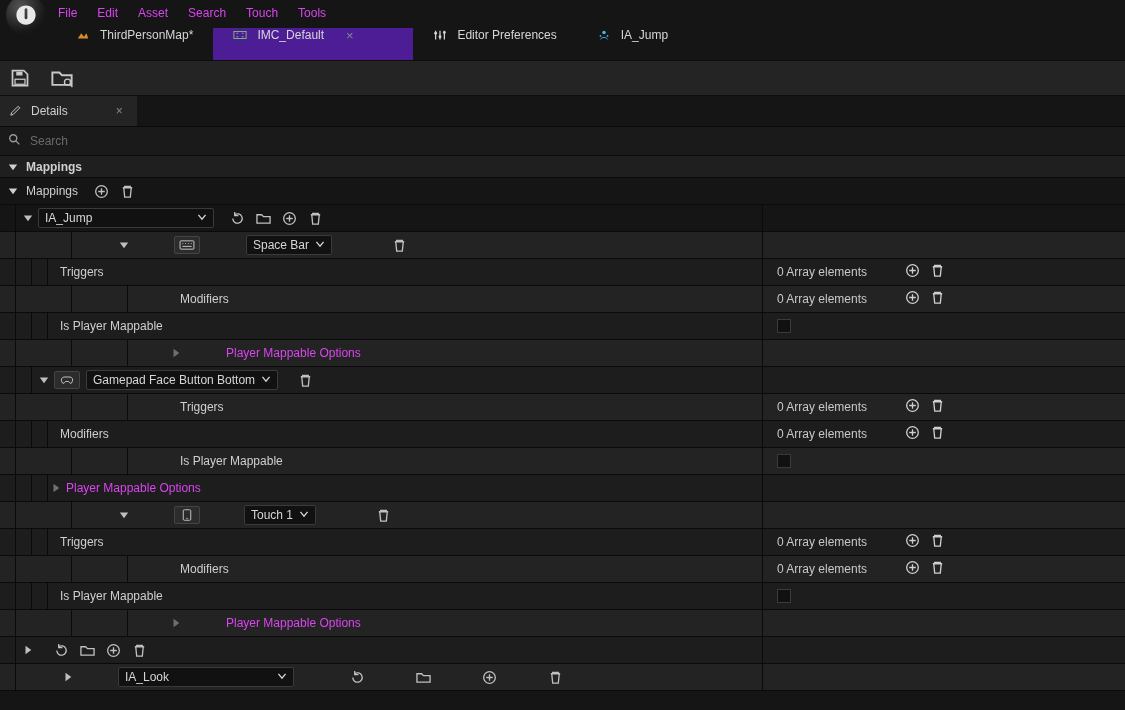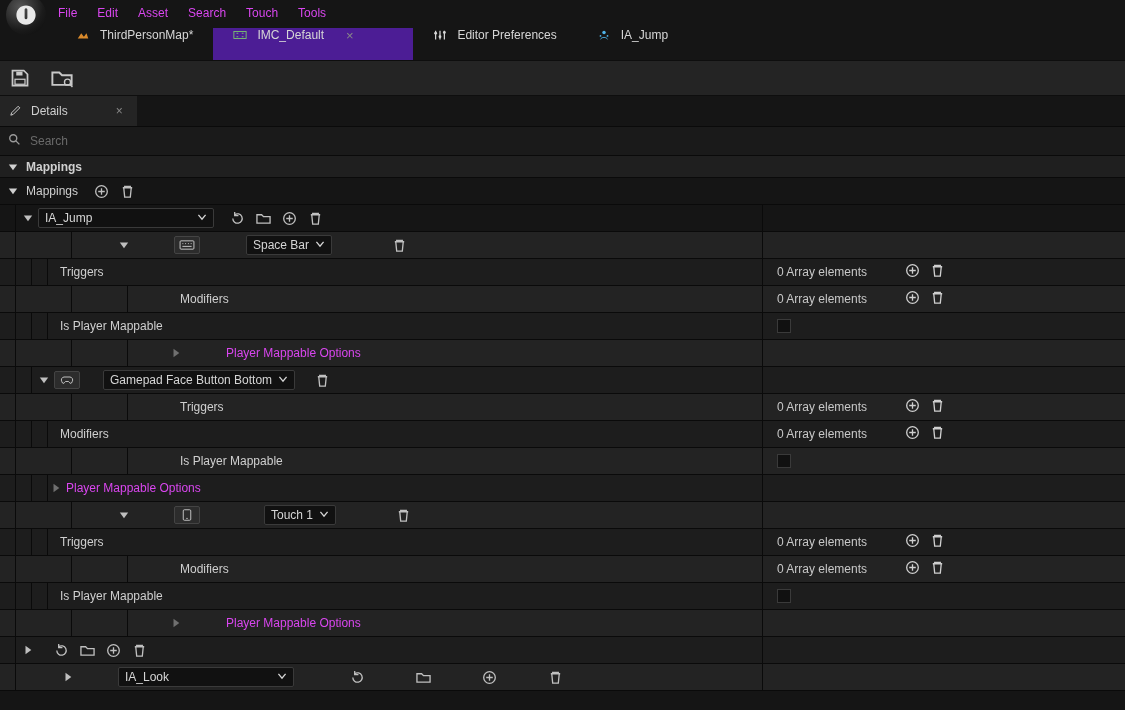--- a/index.html
+++ b/index.html
@@ -391,21 +391,21 @@
   <span class="caret" style="margin-left:6px">
       <svg width="10" height="10" viewBox="0 0 12 12">
         <use href="#i-disc-down"></use>
       </svg>
     </span>
   <div class="keycap">
       <svg width="16" height="12" viewBox="0 0 16 16">
         <use href="#i-gamepad"></use>
       </svg>
     </div>
-  <div class="dropdown" style="margin-left:23px">
+  <div class="dropdown" style="margin-left:6px">
     <span>Gamepad Face Button Bottom</span>
     <span><svg width="10" height="10" viewBox="0 0 14 14">
           <use href="#i-caret-down"></use>
         </svg></span>
   </div>
   <span class="iconbtn" style="margin-left:18px">
       <svg width="15" height="15" viewBox="0 0 16 16">
         <use href="#i-trash"></use>
       </svg>
     </span>
@@ -473,21 +473,21 @@
   <span class="caret" style="margin-left:6px">
       <svg width="10" height="10" viewBox="0 0 12 12">
         <use href="#i-disc-down"></use>
       </svg>
     </span>
   <div class="keycap">
       <svg width="12" height="14" viewBox="0 0 16 16">
         <use href="#i-touch"></use>
       </svg>
     </div>
-  <div class="dropdown" style="margin-left:24px">
+  <div class="dropdown" style="margin-left:4px">
     <span>Touch 1</span>
     <span><svg width="10" height="10" viewBox="0 0 14 14">
           <use href="#i-caret-down"></use>
         </svg></span>
   </div>
   <span class="iconbtn" style="margin-left:18px">
       <svg width="15" height="15" viewBox="0 0 16 16">
         <use href="#i-trash"></use>
       </svg>
     </span>

